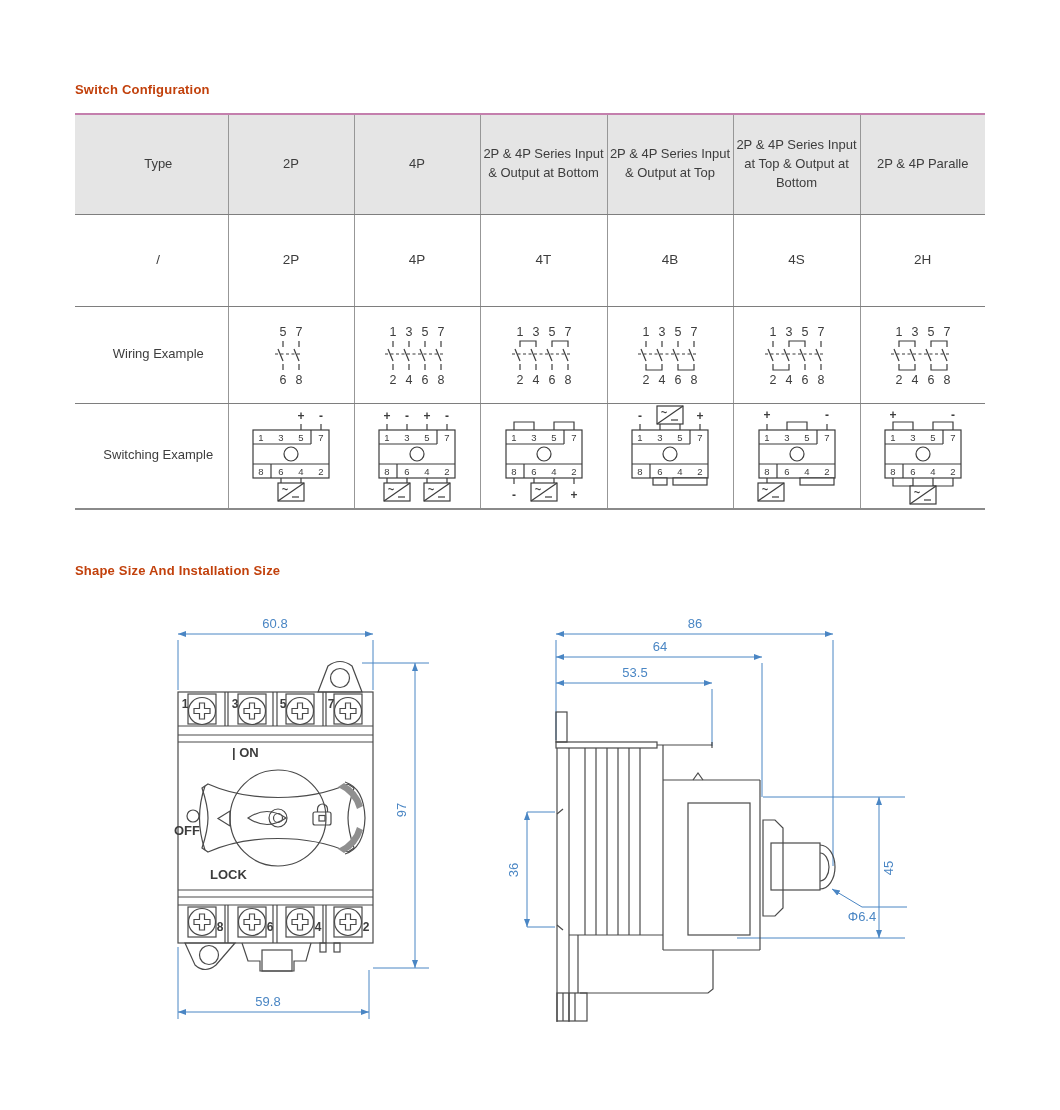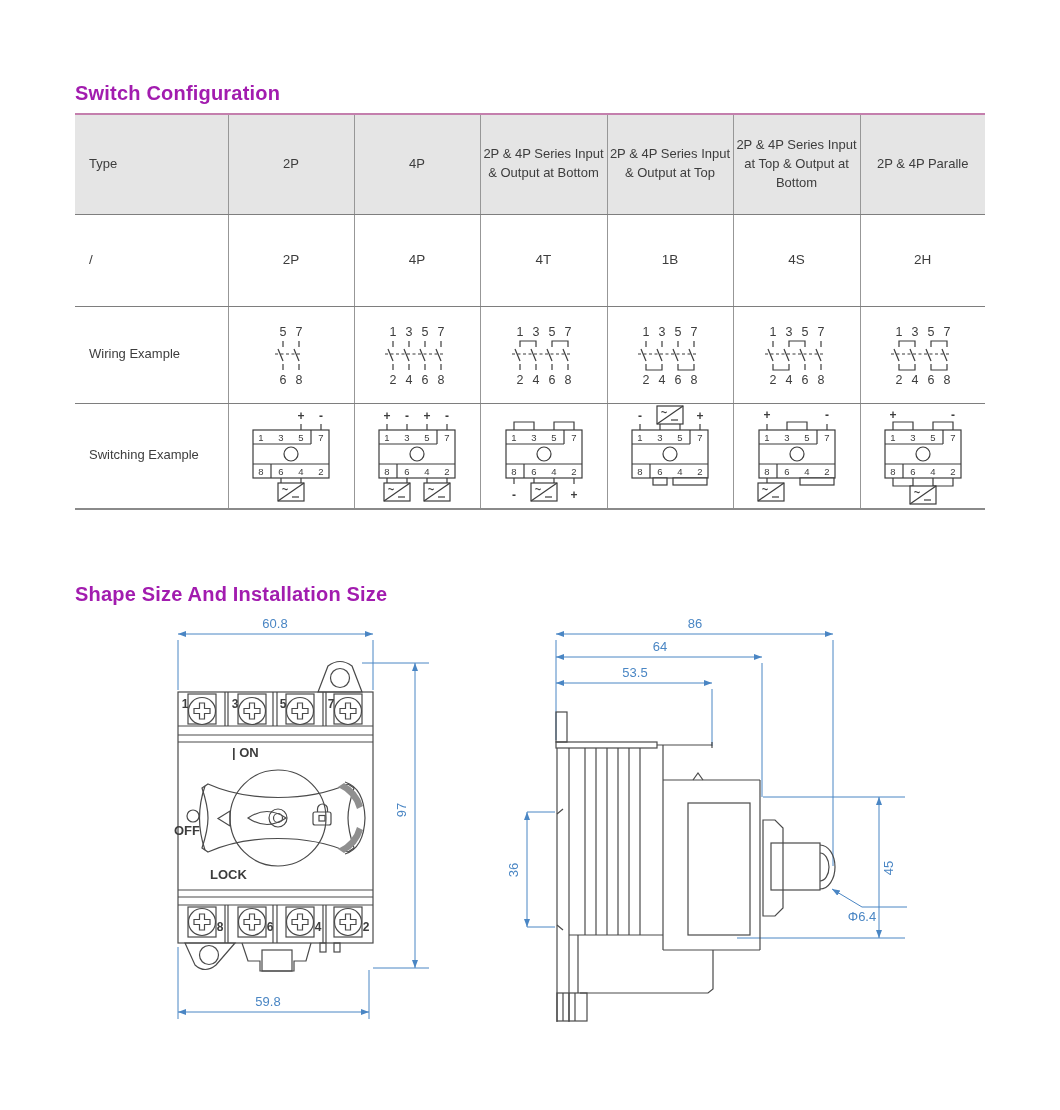--- a/index.html
+++ b/index.html
@@ -3,39 +3,39 @@
 <meta charset="utf-8">
 <style>
   * { margin:0; padding:0; box-sizing:border-box; }
   html,body { background:#fff; }
   body {
     width:1060px; height:1110px; position:relative;
     font-family:"Liberation Sans", sans-serif; color:#3d3d3d;
   }
   .abs { position:absolute; }
   h2.sec {
-    font-size:20px; font-weight:bold; color:#a21caf; letter-spacing:0.2px;
+    font-size:13px; font-weight:bold; color:#c2410c; letter-spacing:0.2px;
   }
   #sec1 { left:75px; top:82px; }
-  #sec2 { left:75px; top:563px;margin-top:20px; }
+  #sec2 { left:75px; top:563px; }
   table.cfg {
     position:absolute; left:75px; top:113px; width:910px;
     border-collapse:collapse; table-layout:fixed;
   }
   table.cfg td {
     text-align:center; vertical-align:middle;
     font-size:13px; line-height:1.45; color:#3d3d3d;
     border-bottom:1px solid #7e7e7e;
   }
   table.cfg td + td { border-left:1px solid #979797; }
   table.cfg tr.hdr td { background:#e5e5e5; border-top:2px solid #c47fad; height:100px; }
   table.cfg tr.code td { height:92px; font-size:13.5px; }
   table.cfg tr.wiring td { height:97px; }
   table.cfg tr.switch td { height:101px; border-bottom:2px solid #8a8a8a; }
-  table.cfg td.lbl { text-align:left; padding-left:14px; }
+  table.cfg td.lbl { text-align:center; padding-left:14px; }
   table.cfg svg { display:block; margin:0 auto; }
   svg text { font-family:"Liberation Sans", sans-serif; }
   .dimtxt { font-size:13px; fill:#4a86c4; }
   .dk { stroke:#4a4a4a; fill:none; stroke-width:1.2; }
   .bl { stroke:#4a86c4; fill:none; stroke-width:1; }
 </style>
 </head>
 <body>
 
 <h2 class="sec abs" id="sec1">Switch Configuration</h2>
@@ -58,21 +58,21 @@
     <td>2P &amp; 4P Series Input &amp; Output at Bottom</td>
     <td>2P &amp; 4P Series Input &amp; Output at Top</td>
     <td>2P &amp; 4P Series Input at Top &amp; Output at Bottom</td>
     <td>2P &amp; 4P Paralle</td>
   </tr>
   <tr class="code">
     <td class="lbl">/</td>
     <td>2P</td>
     <td>4P</td>
     <td>4T</td>
-    <td>1B</td>
+    <td>4B</td>
     <td>4S</td>
     <td>2H</td>
   </tr>
   <tr class="wiring">
     <td class="lbl">Wiring Example</td>
     <td>
           <svg viewBox="0 0 36 64" width="36" height="64">
             <g stroke="#3d3d3d" stroke-width="1.2" fill="none">
               <line x1="10" y1="18" x2="10" y2="24"></line>
               <line x1="5" y1="26" x2="10" y2="38"></line>

